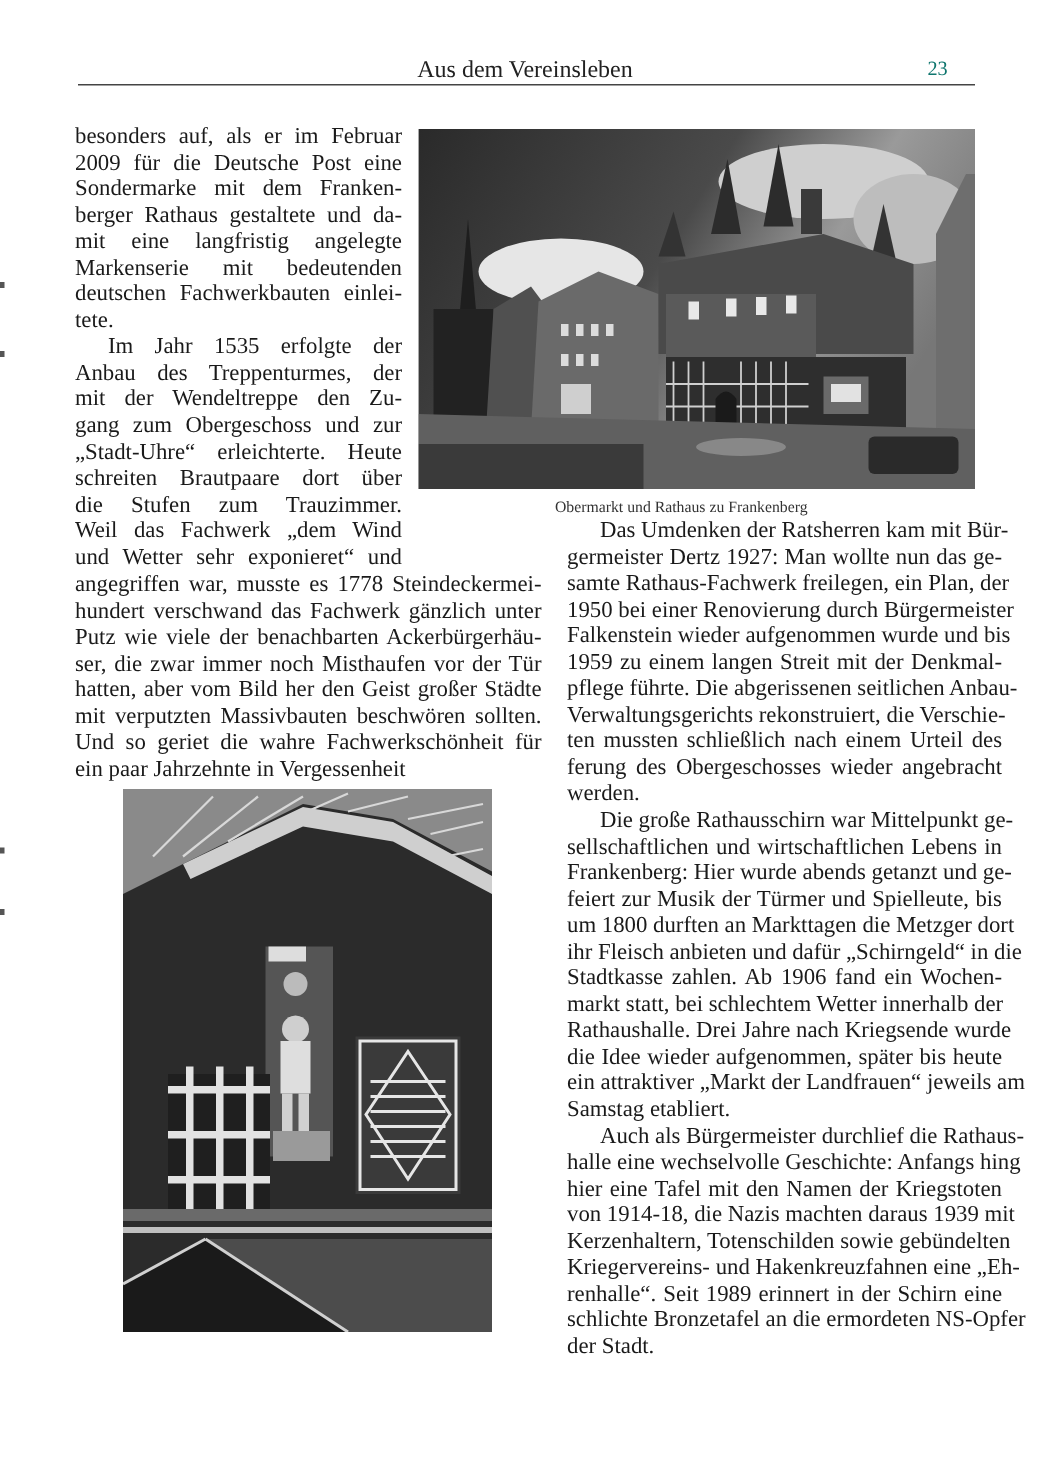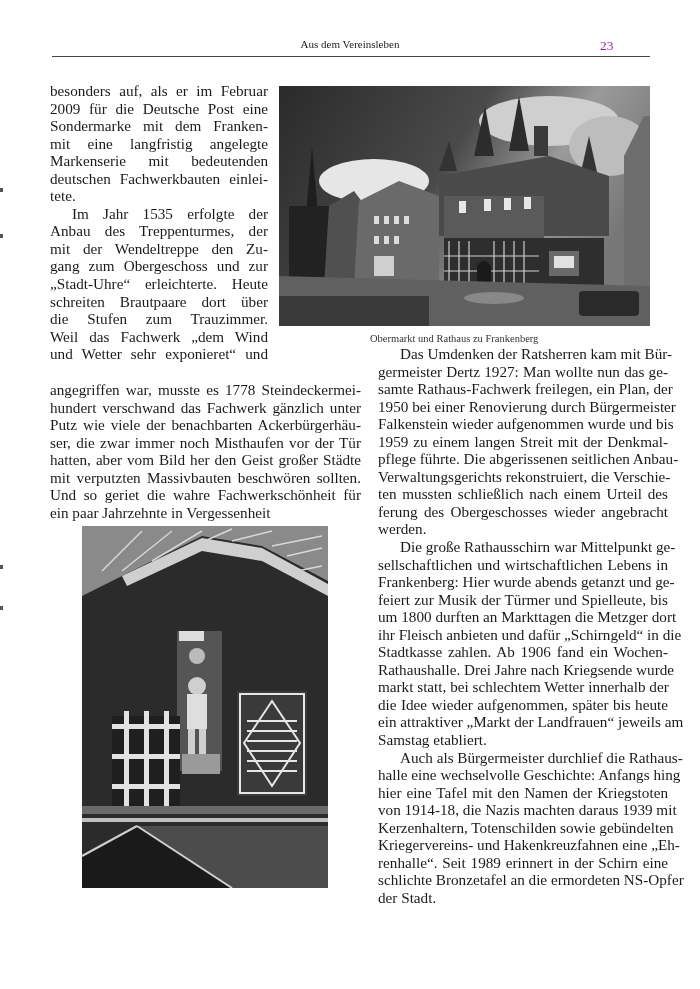--- a/index.html
+++ b/index.html
@@ -1,20 +1,20 @@
 <!DOCTYPE html>
 <html><head>
 <meta charset="utf-8">
 <style>
   html, body { margin:0; padding:0; background:#ffffff; }
   body { width:700px; height:989px; position:relative; overflow:hidden;
          font-family:"Liberation Serif", "DejaVu Serif", serif; color:#1a1a1a; }
   .abs { position:absolute; }
-  .header-title { left:0; width:700px; top:38px; text-align:center; font-size:11px; color:#222; }
-  .page-number { left:600px; width:50px; top:38px; text-align:left; font-size:13.5px; color:#a21caf; }
+  .header-title { left:0; width:700px; top:38px; text-align:center; font-size:16px; color:#222; }
+  .page-number { left:600px; width:50px; top:38px; text-align:center; font-size:13.5px; color:#0f766e; }
   .header-rule { left:52px; width:598px; top:56px; height:0; border-top:1.3px solid #444; }
   .para { font-size:15.2px; line-height:17.55px; text-align:justify; margin:16px; }
   .line { display:block; white-space:nowrap; text-align:justify; text-align-last:justify; height:17.55px; }
   .line.last { text-align-last:left; }
   .line.indent { text-indent:22px; }
   .col-left-narrow { left:34px; width:218px; top:66px; }
   .col-left-wide { left:34px; width:311px; top:365px; }
   .col-right { left:362px; width:290px; top:329px; }
   .caption { left:370px; top:333px; font-size:10.5px; color:#333; white-space:nowrap; }
   .photo { overflow:hidden; background:#777; }
@@ -32,20 +32,21 @@
 
 <div class="abs margin-mark" style="top:188px"></div>
 <div class="abs margin-mark" style="top:234px"></div>
 <div class="abs margin-mark" style="top:565px"></div>
 <div class="abs margin-mark" style="top:606px"></div>
 
 <div class="abs para col-left-narrow">
   <span class="line">besonders auf, als er im Februar</span>
   <span class="line">2009 für die Deutsche Post eine</span>
   <span class="line">Sondermarke mit dem Franken-</span>
+  <span class="line">berger Rathaus gestaltete und da-</span>
   <span class="line">mit eine langfristig angelegte</span>
   <span class="line">Markenserie mit bedeutenden</span>
   <span class="line">deutschen Fachwerkbauten einlei-</span>
   <span class="line last">tete.</span>
   <span class="line indent">Im Jahr 1535 erfolgte der</span>
   <span class="line">Anbau des Treppenturmes, der</span>
   <span class="line">mit der Wendeltreppe den Zu-</span>
   <span class="line">gang zum Obergeschoss und zur</span>
   <span class="line">„Stadt-Uhre“ erleichterte. Heute</span>
   <span class="line">schreiten Brautpaare dort über</span>
@@ -204,22 +205,22 @@
   <span class="line">ten mussten schließlich nach einem Urteil des</span>
   <span class="line">ferung des Obergeschosses wieder angebracht</span>
   <span class="line last">werden.</span>
   <span class="line indent">Die große Rathausschirn war Mittelpunkt ge-</span>
   <span class="line">sellschaftlichen und wirtschaftlichen Lebens in</span>
   <span class="line">Frankenberg: Hier wurde abends getanzt und ge-</span>
   <span class="line">feiert zur Musik der Türmer und Spielleute, bis</span>
   <span class="line">um 1800 durften an Markttagen die Metzger dort</span>
   <span class="line">ihr Fleisch anbieten und dafür „Schirngeld“ in die</span>
   <span class="line">Stadtkasse zahlen. Ab 1906 fand ein Wochen-</span>
+  <span class="line">markt statt, bei schlechtem Wetter innerhalb der</span>
   <span class="line">Rathaushalle. Drei Jahre nach Kriegsende wurde</span>
-  <span class="line">markt statt, bei schlechtem Wetter innerhalb der</span>
   <span class="line">die Idee wieder aufgenommen, später bis heute</span>
   <span class="line">ein attraktiver „Markt der Landfrauen“ jeweils am</span>
   <span class="line last">Samstag etabliert.</span>
   <span class="line indent">Auch als Bürgermeister durchlief die Rathaus-</span>
   <span class="line">halle eine wechselvolle Geschichte: Anfangs hing</span>
   <span class="line">hier eine Tafel mit den Namen der Kriegstoten</span>
   <span class="line">von 1914-18, die Nazis machten daraus 1939 mit</span>
   <span class="line">Kerzenhaltern, Totenschilden sowie gebündelten</span>
   <span class="line">Kriegervereins- und Hakenkreuzfahnen eine „Eh-</span>
   <span class="line">renhalle“. Seit 1989 erinnert in der Schirn eine</span>

